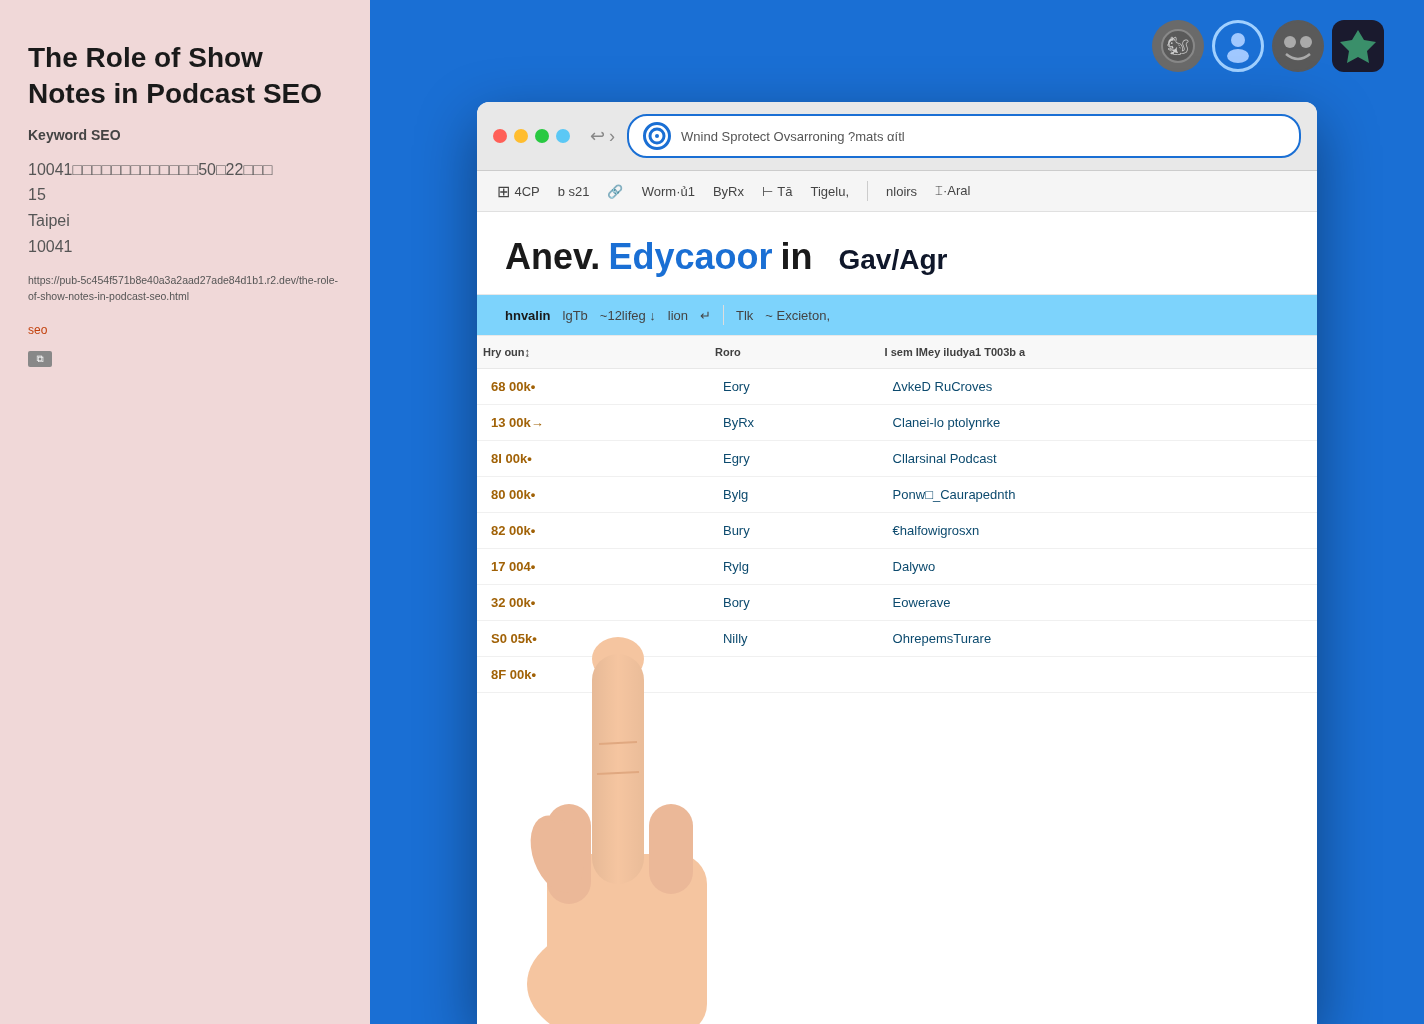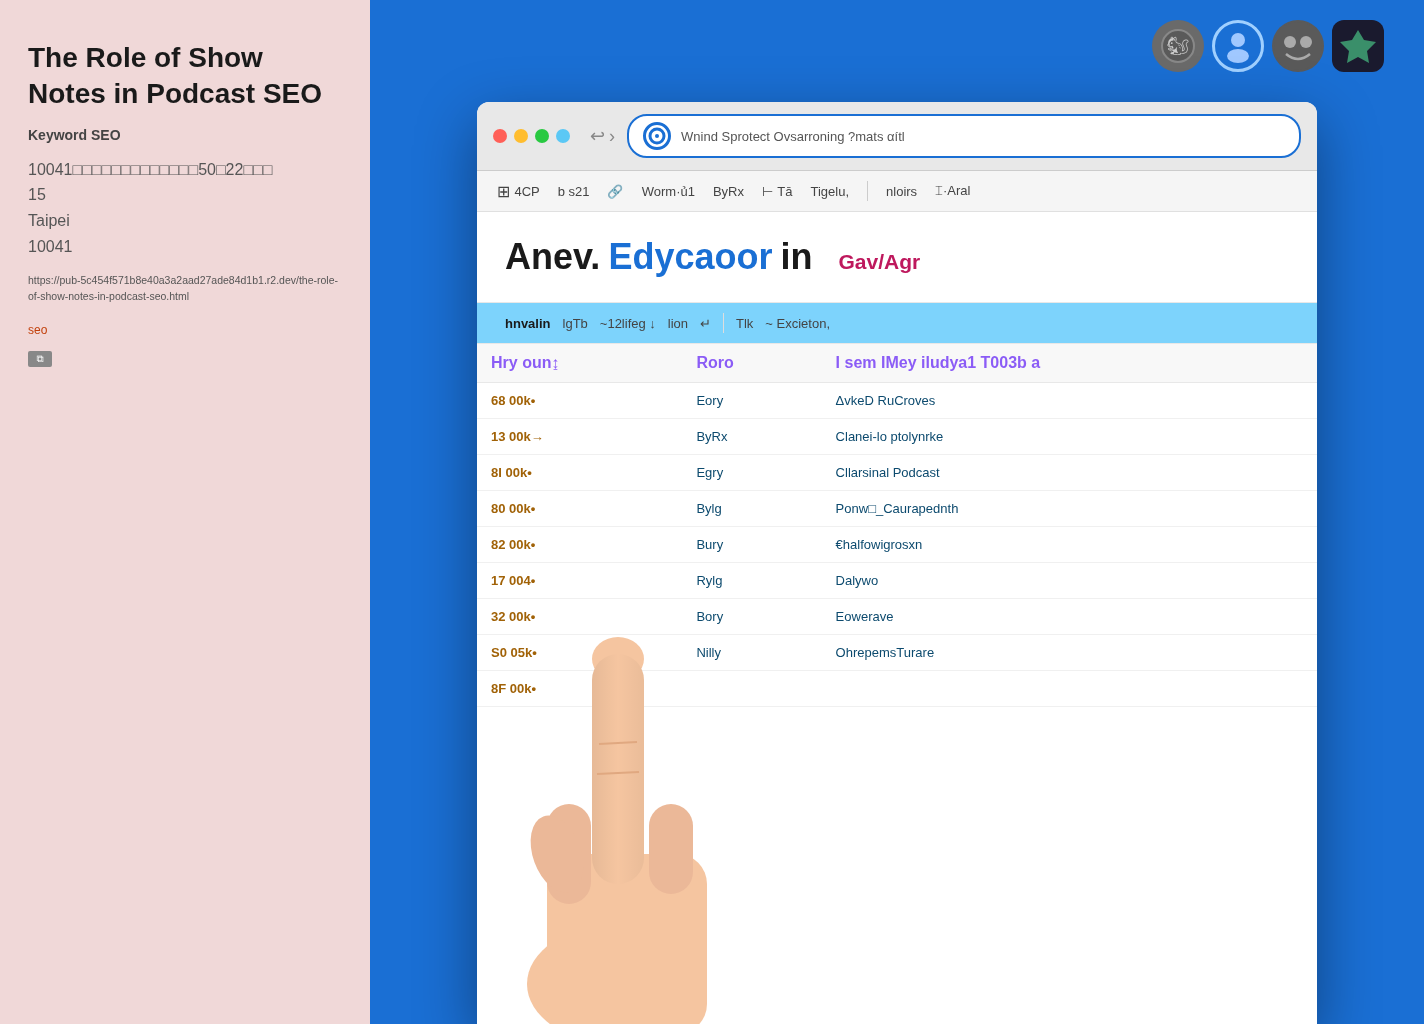--- a/index.html
+++ b/index.html
@@ -216,21 +216,21 @@
     
     .page-header {
       padding: 24px 28px 12px;
       border-bottom: 1px solid #e8e8e8;
     }
 
     .page-header-title {
       font-size: 36px;
       font-weight: 800;
       color: #1a1a1a;
-      margin-bottom: 12px;
+      margin-bottom: 4px;
       display: flex;
       align-items: baseline;
       gap: 8px;
     }
 
     .page-header-title .highlight {
       color: #1a6fd4;
     }
 
     
@@ -268,23 +268,23 @@
     .data-table {
       width: 100%;
       border-collapse: collapse;
     }
 
     .data-table thead tr {
       background: #f8f8f8;
     }
 
     .data-table th {
-      padding: 10px 14px;
-      font-size: 16px;
-      color: #8b5cf6;
+      padding: 10px 6px;
+      font-size: 11px;
+      color: #404040;
       text-align: left;
       border-bottom: 1px solid #e8e8e8;
       white-space: nowrap;
     }
 
     .data-table td {
       padding: 10px 14px;
       font-size: 13px;
       color: #0c4a6e;
       border-bottom: 1px solid #f0f0f0;
@@ -462,21 +462,21 @@
       </div>
 
       <div class="browser-content">
 
         <div class="page-header">
           <div class="page-header-title">
             <span>Anev.</span>
             <span class="highlight">Edycaoor</span>
             <span>in</span>
             &nbsp;
-            <span style="font-size:21px;color:#be185d;">Gav/Agr</span>
+            <span style="font-size:28px;color:#0f172a;">Gav/Agr</span>
           </div>
         </div>
 
         <div class="table-toolbar">
           <div class="table-toolbar-item active">
             <span>hnvalin</span>
           </div>
           <div class="table-toolbar-item">
             <span>lgTb</span>
           </div>

